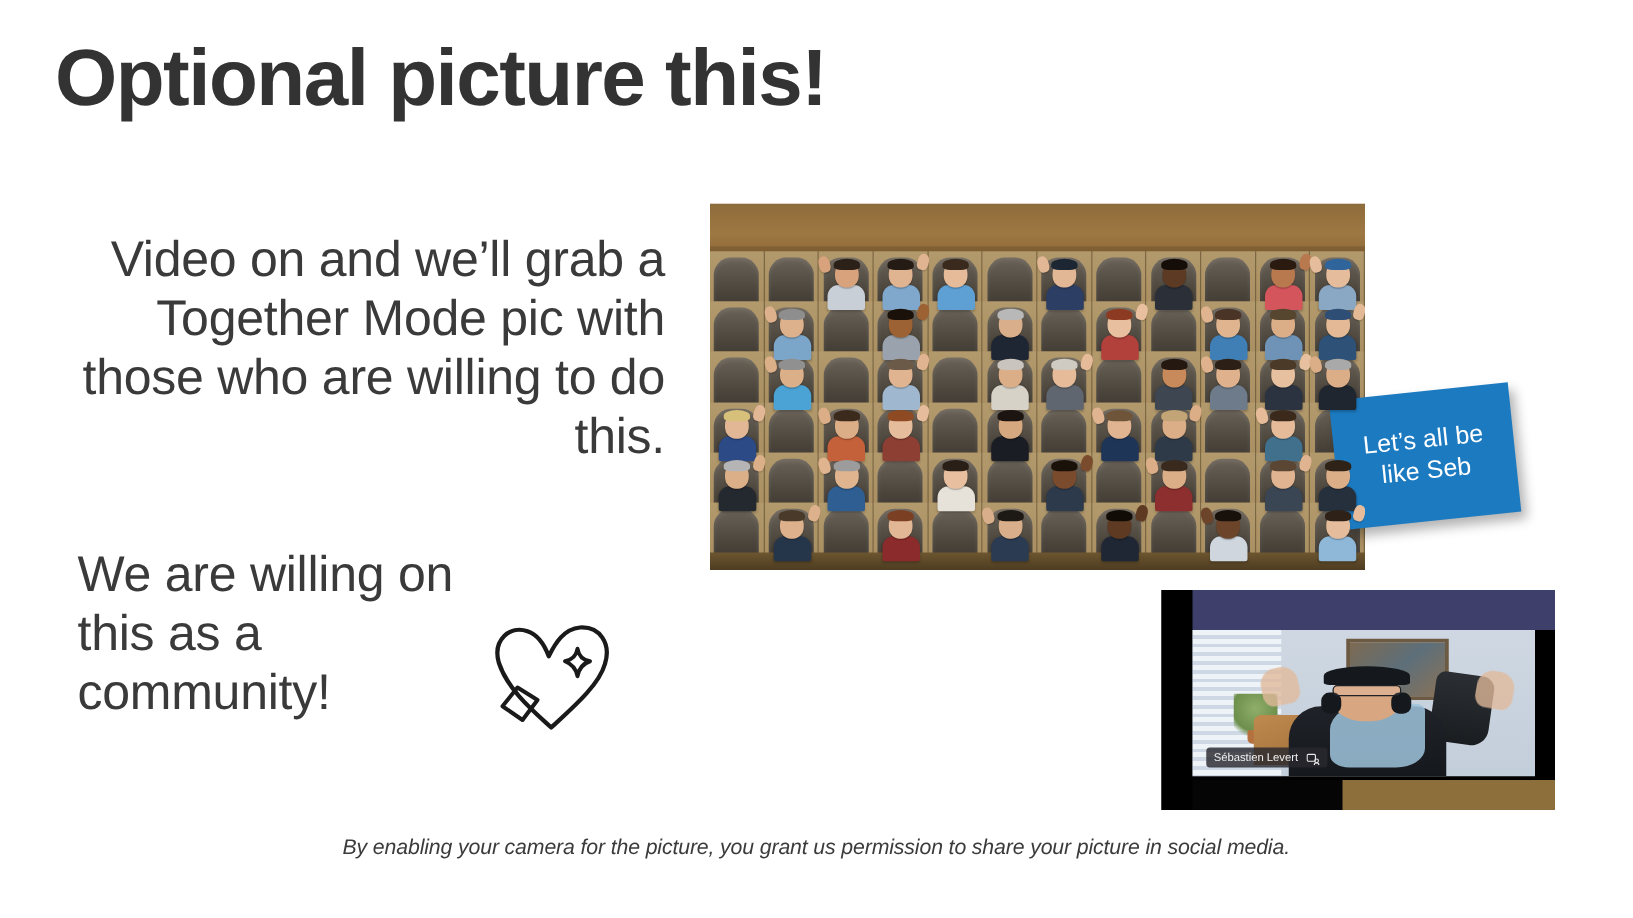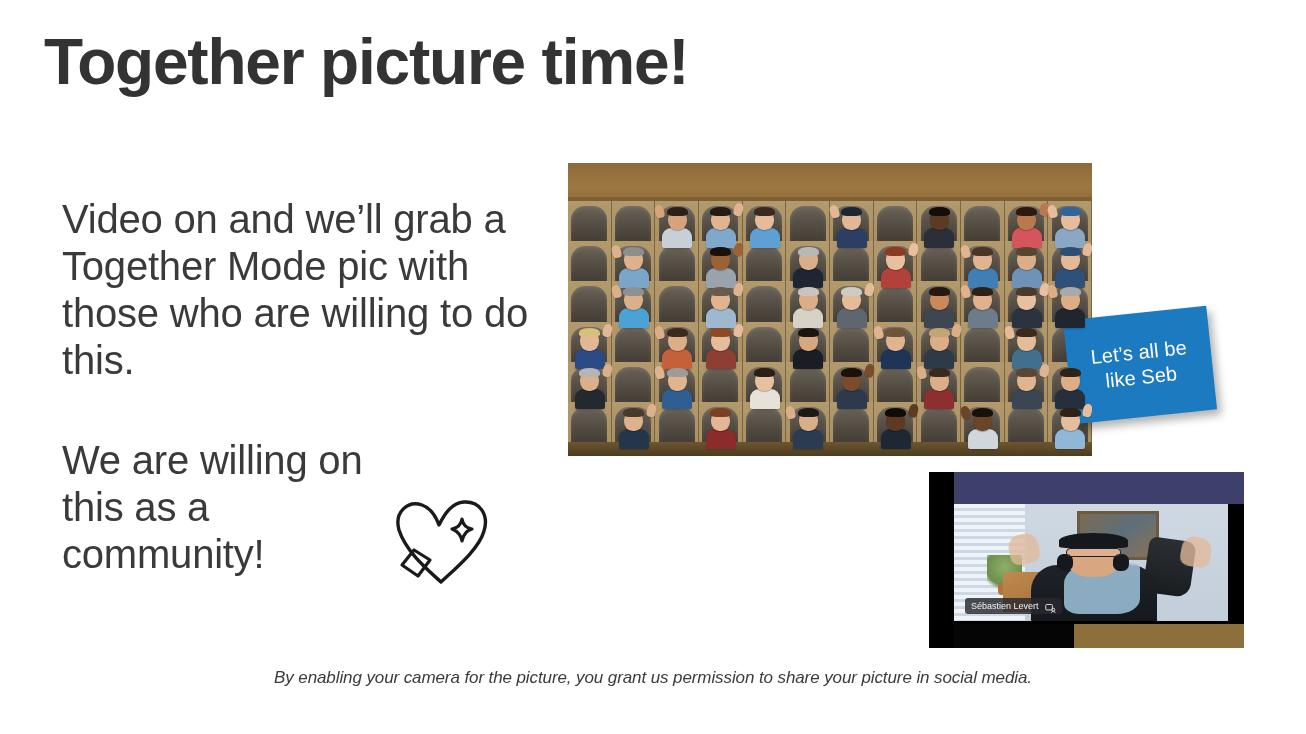--- a/index.html
+++ b/index.html
@@ -33,21 +33,21 @@
   .body-para {
     position: absolute;
     left: 62px;
     font-size: 40px;
     font-weight: 400;
     line-height: 47px;
     color: #3a3a3a;
     letter-spacing: -0.2px;
     width: 470px;
   }
-  #body-para-1 { top: 196px; }
+  #body-para-1 { top: 185px; text-align: right; }
   #body-para-2 { top: 437px; width: 330px; }
 
   
   #heart-doodle {
     position: absolute;
     left: 384px;
     top: 492px;
     width: 112px;
     height: 100px;
   }
@@ -369,21 +369,21 @@
     text-align: center;
     font-size: 17px;
     font-style: italic;
     color: #3b3b3b;
     letter-spacing: -0.1px;
   }
 </style>
 </head>
 <body>
 
-<div id="slide-title">Together picture time!</div>
+<div id="slide-title">Optional picture this!</div>
 
 <div class="body-para" id="body-para-1">Video on and we’ll grab a Together Mode pic with those who are willing to do this.</div>
 
 <div class="body-para" id="body-para-2">We are willing on this as a community!</div>
 
 <svg id="heart-doodle" viewBox="0 0 112 100">
   <path d="M15 38 C10 20 24 8 38 13 C47 16 52 25 55 33 C60 23 67 11 80 10
            C96 9 105 23 100 39 C95 57 72 76 57 90 C44 78 22 60 15 38 Z" fill="none" stroke="#1a1a1a" stroke-width="3.4" stroke-linecap="round" stroke-linejoin="round"></path>
   <path d="M78 27 C79 33 82 36 88 37 C82 39 79 43 78 49 C77 43 73 39 68 37 C73 36 77 33 78 27 Z" fill="none" stroke="#1a1a1a" stroke-width="3.2" stroke-linejoin="round"></path>
   <path d="M30 58 L46 68 L34 84 L18 73 Z" fill="none" stroke="#1a1a1a" stroke-width="3.2" stroke-linejoin="round"></path>

